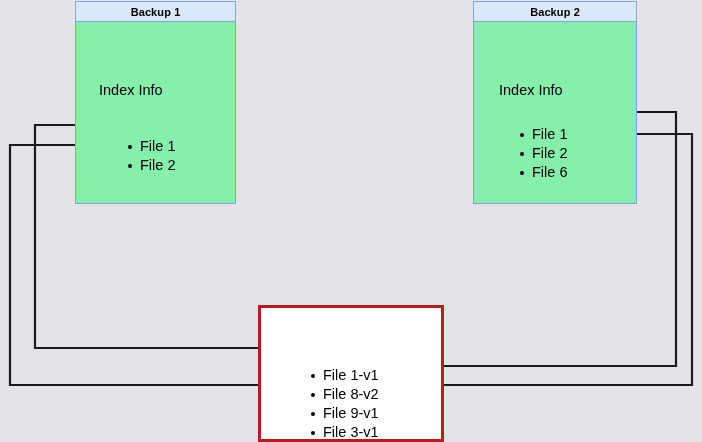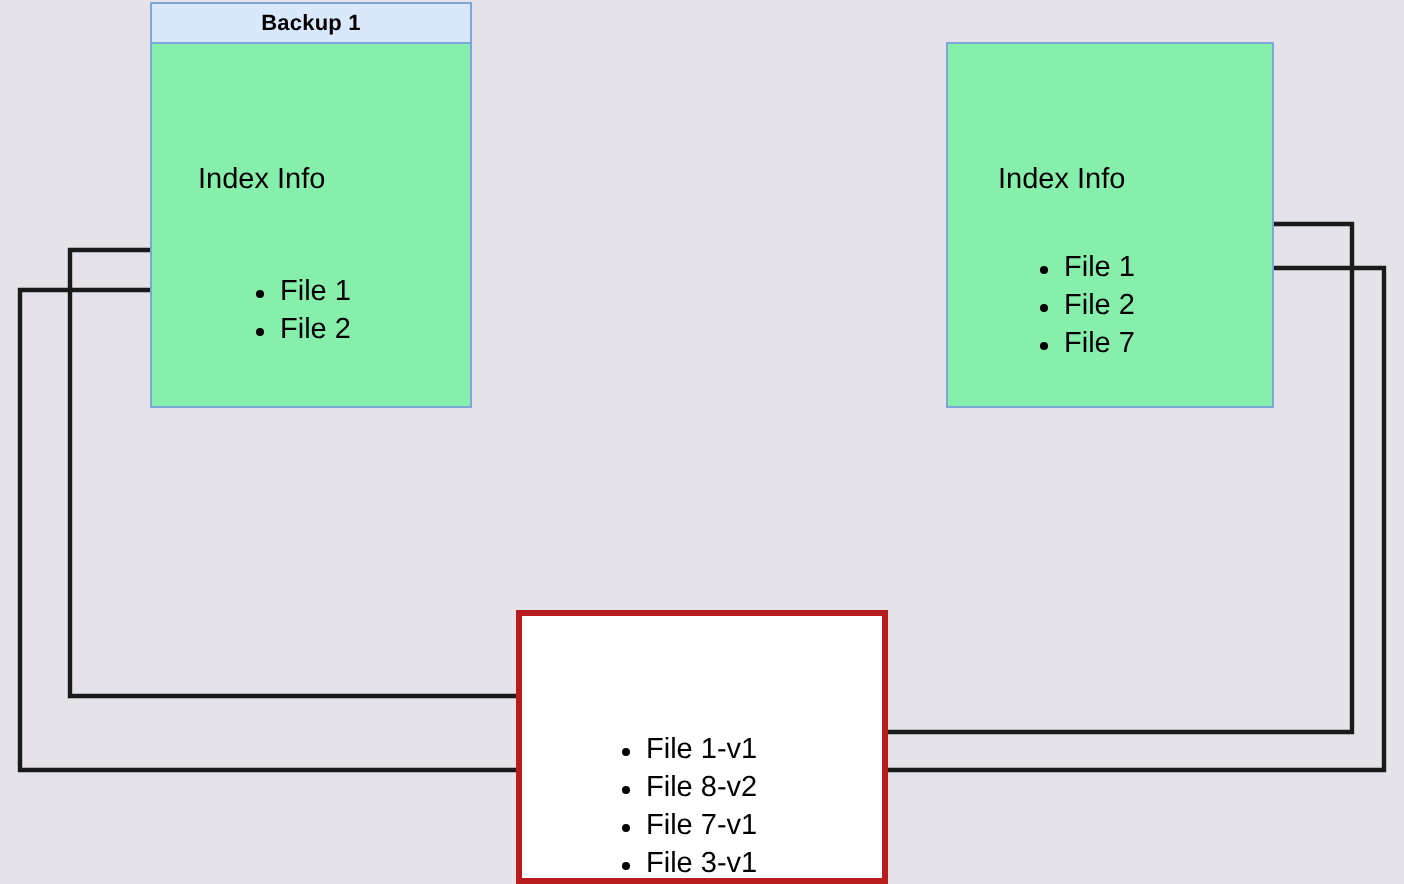--- a/index.html
+++ b/index.html
@@ -148,34 +148,35 @@
     <div class="box-body">
       <div class="index-label">Index Info</div>
       <ul class="bullet-list">
         <li>File 1</li>
         <li>File 2</li>
       </ul>
     </div>
   </div>
 
   <div class="box box-blue" id="box-backup-2">
+    <div class="box-header">Backup 2</div>
     <div class="box-body">
       <div class="index-label">Index Info</div>
       <ul class="bullet-list">
         <li>File 1</li>
         <li>File 2</li>
-        <li>File 7</li>
+        <li>File 6</li>
       </ul>
     </div>
   </div>
 
   <div class="box box-green" id="box-dedup">
     <div class="box-body">
       <ul class="bullet-list">
         <li>File 1-v1</li>
         <li>File 8-v2</li>
-        <li>File 7-v1</li>
+        <li>File 9-v1</li>
         <li>File 3-v1</li>
       </ul>
     </div>
   </div>
 
 </div>
 
 </body></html>

